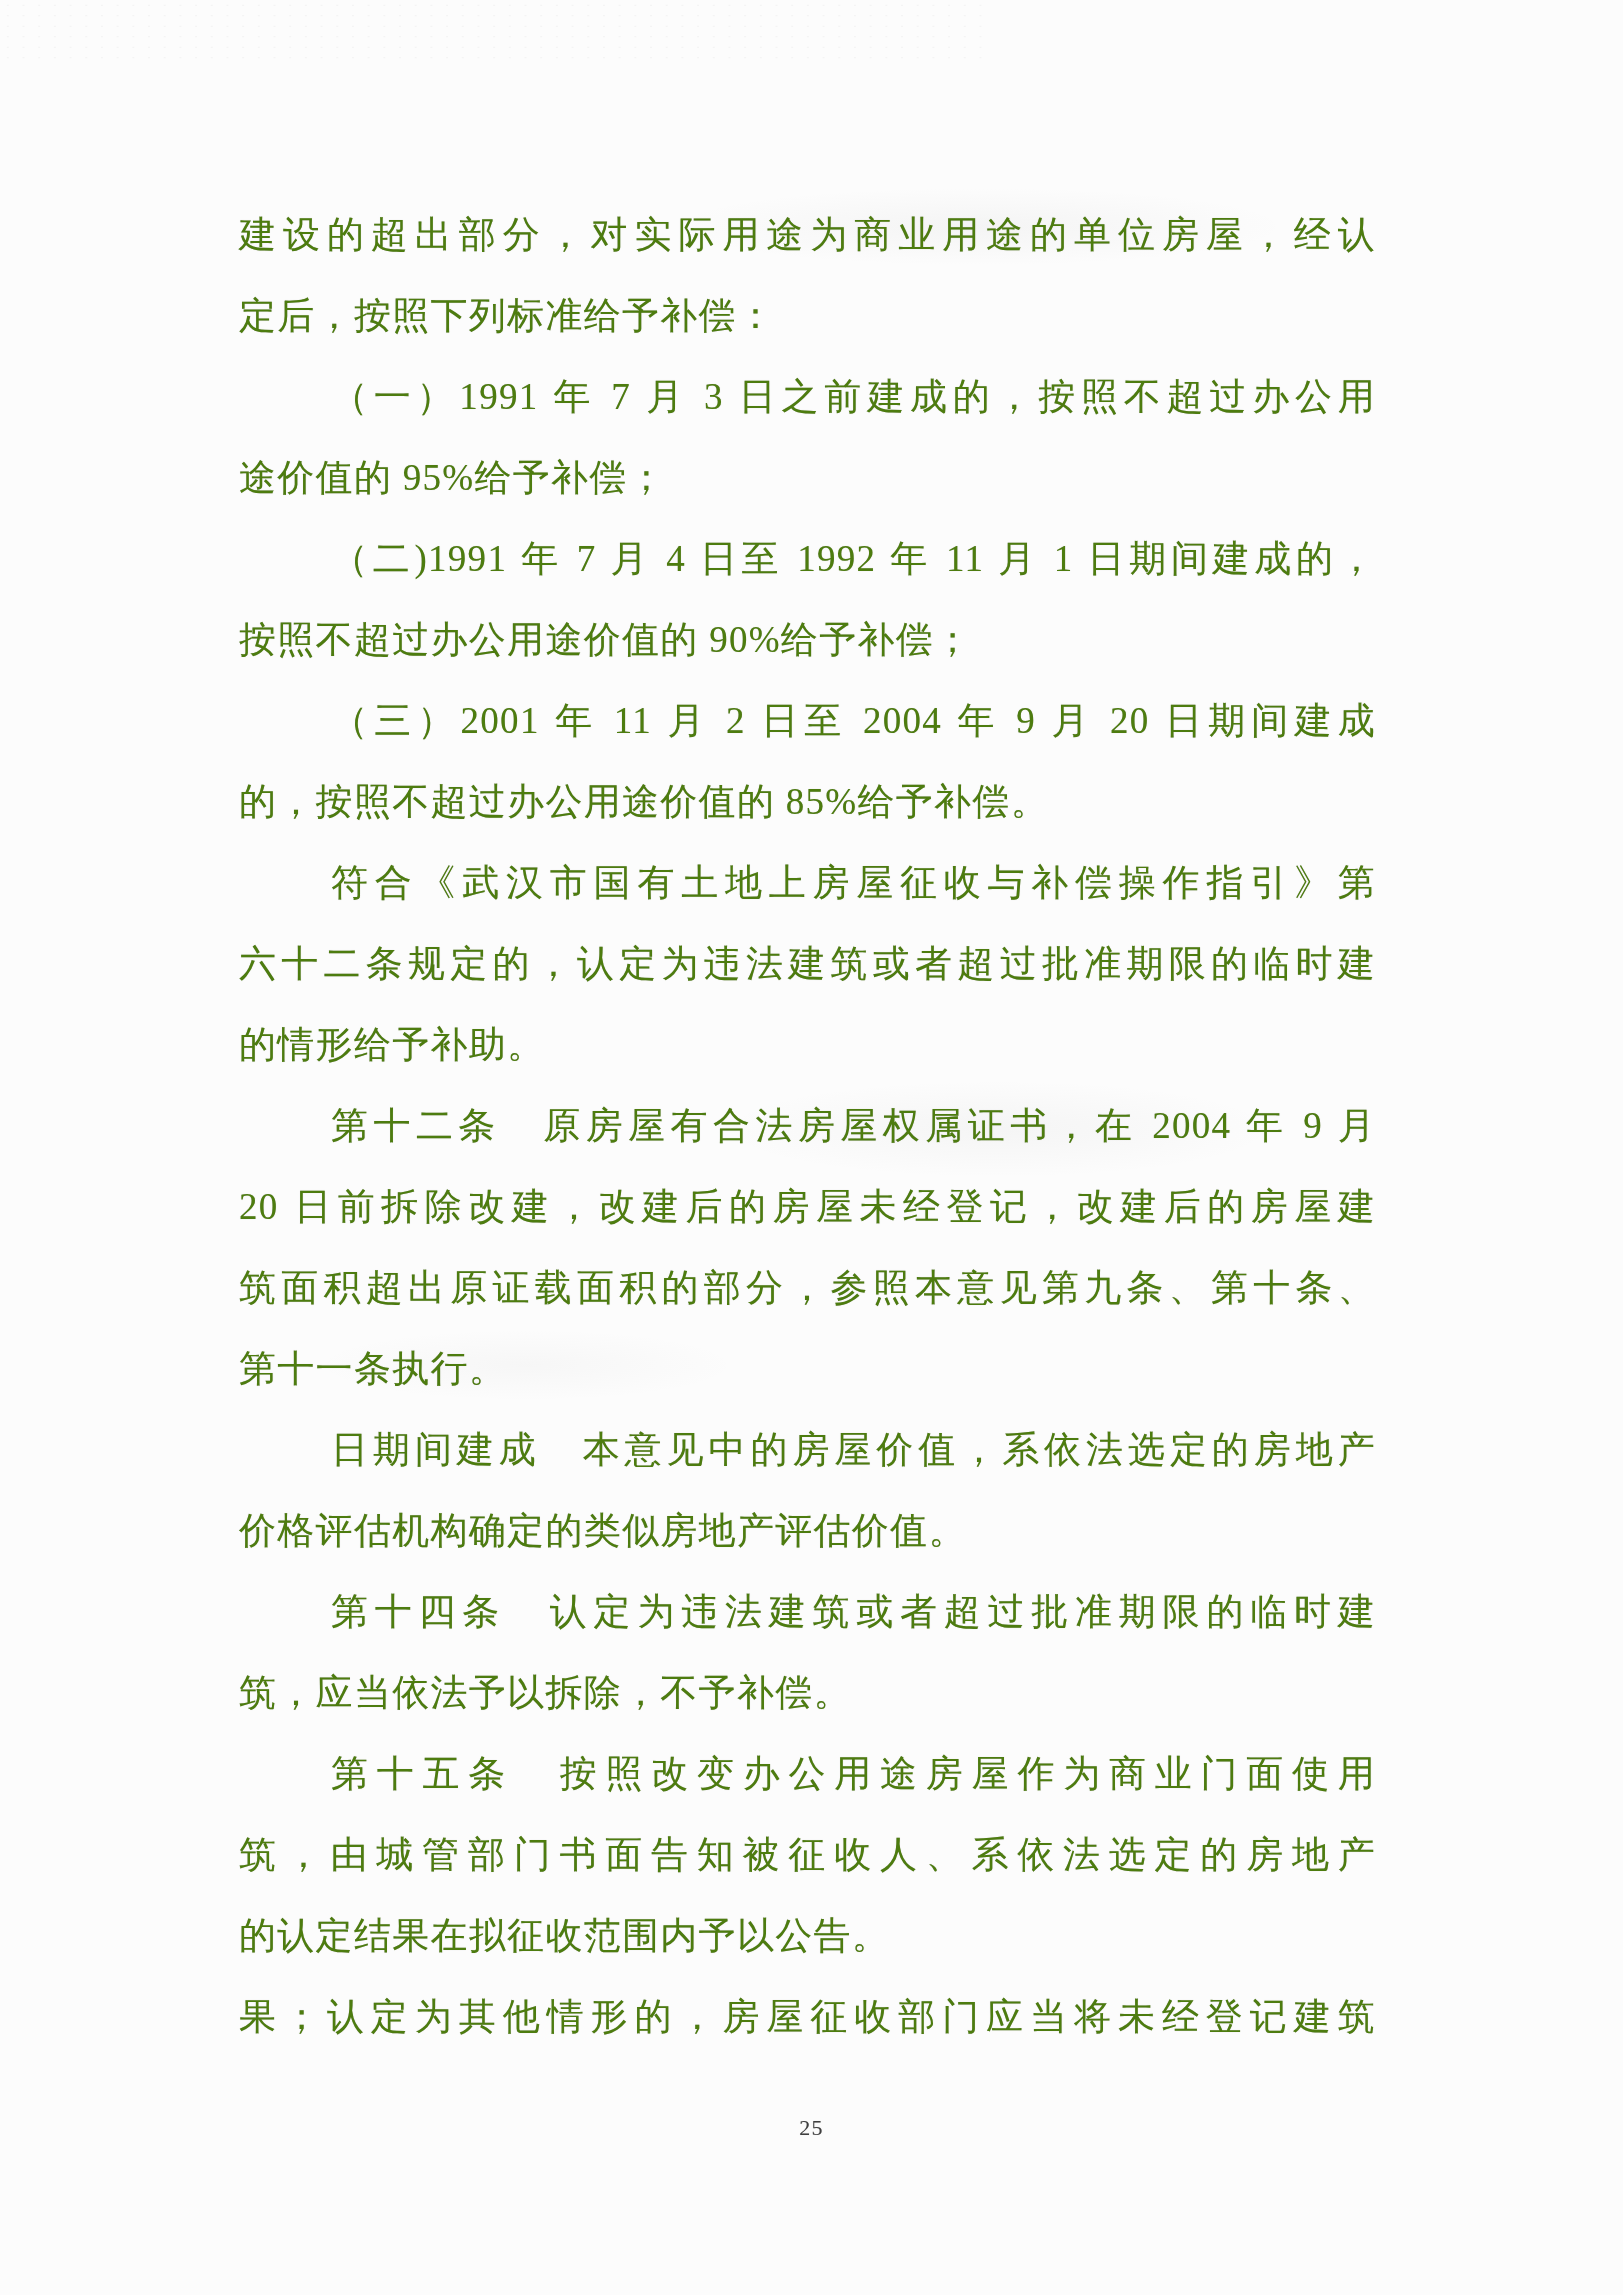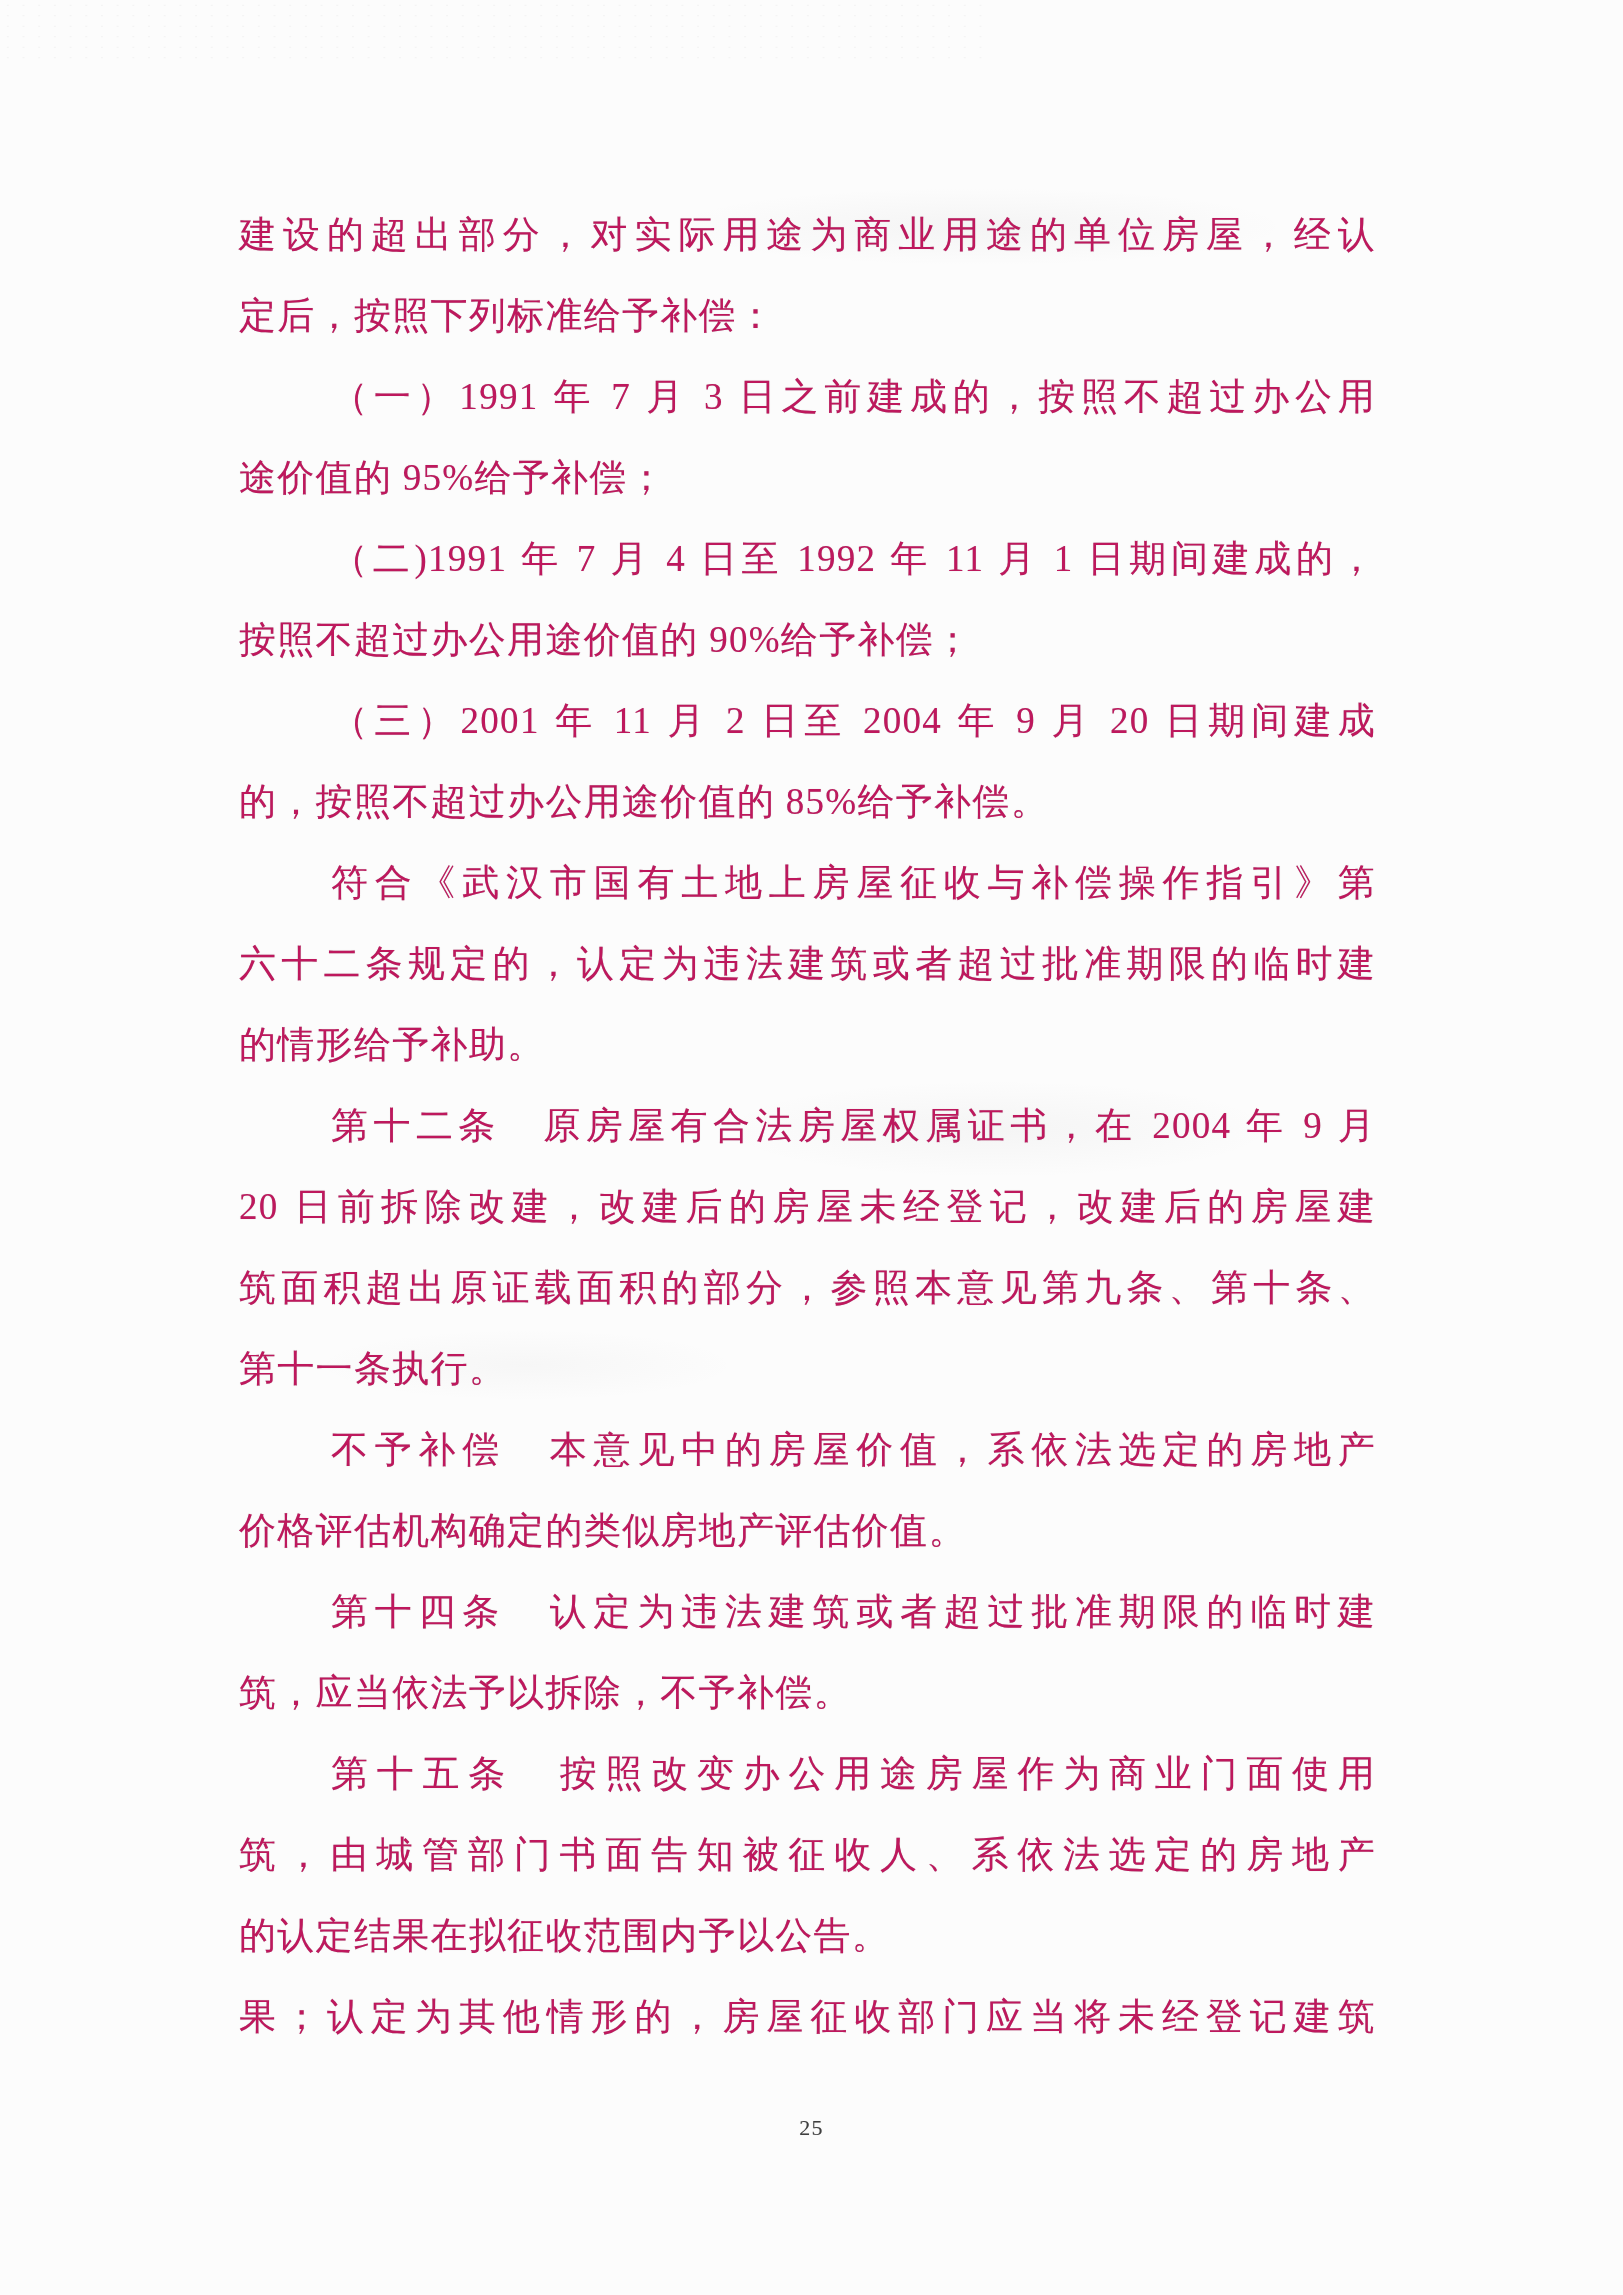--- a/index.html
+++ b/index.html
@@ -39,21 +39,21 @@
     left: 239px;
     top: 194px;
     width: 1137px;
   }
   .line {
     margin: 0;
     height: 81px;
     line-height: 81px;
     font-size: 37px;
     letter-spacing: 1.3px;
-    color: #be185d;
+    color: #4d7c0f;
     white-space: nowrap;
     text-shadow: 0 0 0.7px rgba(62,62,62,0.35);
   }
   
   .jf {
     text-align: justify;
     text-align-last: justify;
     text-justify: inter-character;
   }
   
@@ -90,21 +90,21 @@
     <p class="line">按照不超过办公用途价值的 90%给予补偿；</p>
     <p class="line ind jf">（三）2001 年 11 月 2 日至 2004 年 9 月 20 日期间建成</p>
     <p class="line">的，按照不超过办公用途价值的 85%给予补偿。</p>
     <p class="line ind jf">符合《武汉市国有土地上房屋征收与补偿操作指引》第</p>
     <p class="line jf">六十二条规定的，认定为违法建筑或者超过批准期限的临时建</p>
     <p class="line">的情形给予补助。</p>
     <p class="line ind jf">第十二条　原房屋有合法房屋权属证书，在 2004 年 9 月</p>
     <p class="line jf">20 日前拆除改建，改建后的房屋未经登记，改建后的房屋建</p>
     <p class="line jf">筑面积超出原证载面积的部分，参照本意见第九条、第十条、</p>
     <p class="line">第十一条执行。</p>
-    <p class="line ind jf">不予补偿　本意见中的房屋价值，系依法选定的房地产</p>
+    <p class="line ind jf">日期间建成　本意见中的房屋价值，系依法选定的房地产</p>
     <p class="line">价格评估机构确定的类似房地产评估价值。</p>
     <p class="line ind jf">第十四条　认定为违法建筑或者超过批准期限的临时建</p>
     <p class="line">筑，应当依法予以拆除，不予补偿。</p>
     <p class="line ind jf">第十五条　按照改变办公用途房屋作为商业门面使用</p>
     <p class="line jf">筑，由城管部门书面告知被征收人、系依法选定的房地产</p>
     <p class="line">的认定结果在拟征收范围内予以公告。</p>
     <p class="line jf">果；认定为其他情形的，房屋征收部门应当将未经登记建筑</p>
   </main>
 
   <div class="pageno">25</div>

